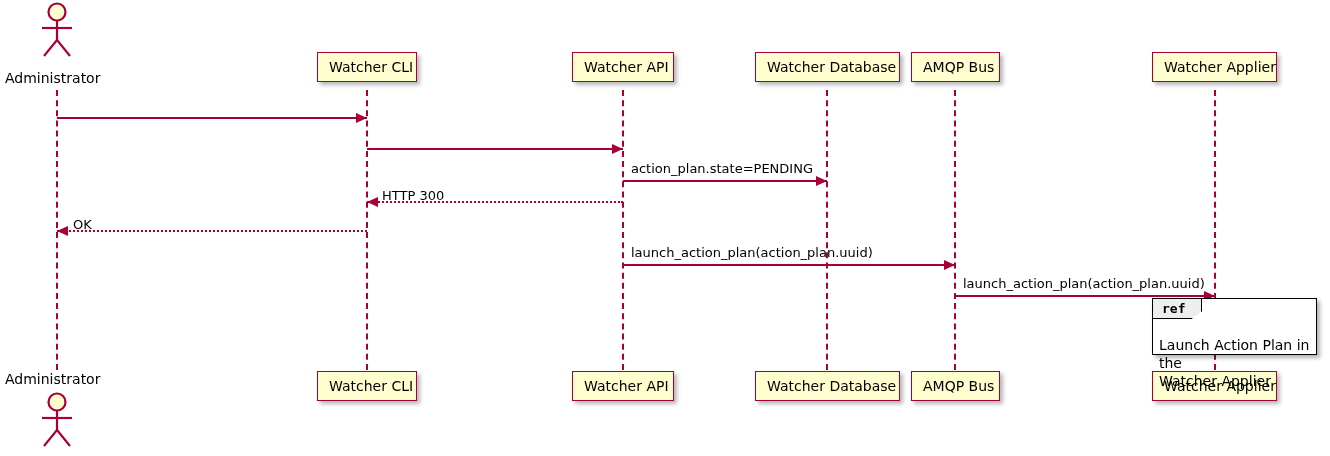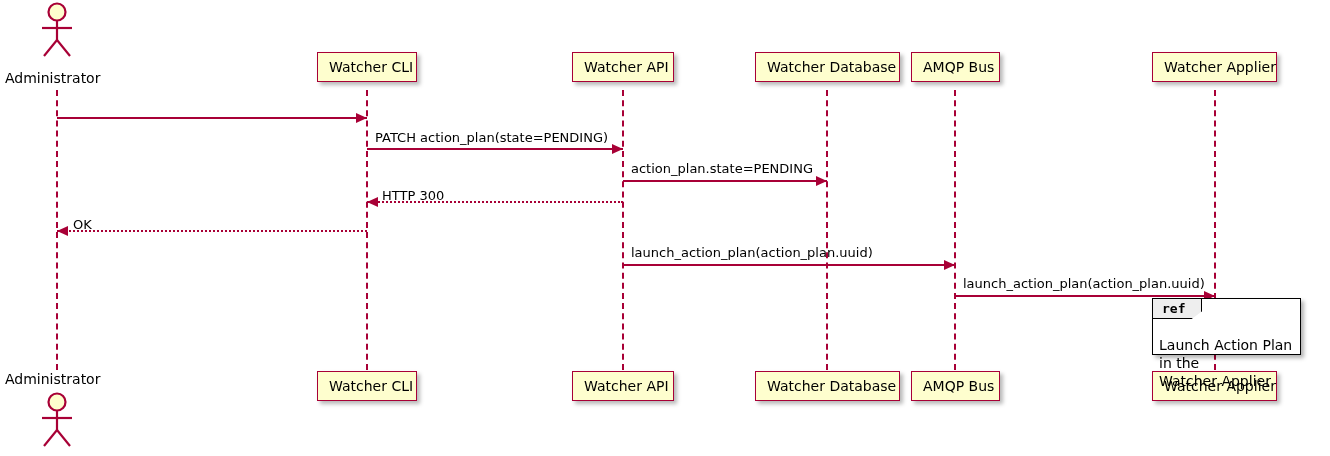--- a/index.html
+++ b/index.html
@@ -160,34 +160,33 @@
     <div class="participant" style="left: 1152px; top: 52px; width: 125px;">Watcher Applier</div>
     <div class="participant" style="left: 317px; top: 371px; width: 100px;">Watcher CLI</div>
     <div class="participant" style="left: 572px; top: 371px; width: 102px;">Watcher API</div>
     <div class="participant" style="left: 755px; top: 371px; width: 145px;">Watcher Database</div>
     <div class="participant" style="left: 911px; top: 371px; width: 89px;">AMQP Bus</div>
     <div class="participant" style="left: 1152px; top: 371px; width: 125px;">Watcher Applier</div>
     <div class="msg-line" style="left: 57px; top: 117px; width: 310px;"></div>
     <div class="arrowhead right" style="top: 113px; left: 356px;"></div>
     <div class="msg-line" style="left: 367px; top: 148px; width: 256px;"></div>
     <div class="arrowhead right" style="top: 144px; left: 612px;"></div>
-    <div class="msg-label" style="left: 375px; top: 131px;">PATCH action_plan(state=PENDING)</div>
     <div class="msg-line" style="left: 623px; top: 180px; width: 204px;"></div>
     <div class="arrowhead right" style="top: 176px; left: 816px;"></div>
     <div class="msg-label" style="left: 631px; top: 162px;">action_plan.state=PENDING</div>
     <div class="msg-line dotted" style="left: 367px; top: 201px; width: 256px;"></div>
     <div class="arrowhead left" style="top: 197px; left: 367px;"></div>
     <div class="msg-label" style="left: 382px; top: 189px;">HTTP 300</div>
     <div class="msg-line dotted" style="left: 57px; top: 230px; width: 310px;"></div>
     <div class="arrowhead left" style="top: 226px; left: 57px;"></div>
     <div class="msg-label" style="left: 73px; top: 218px;">OK</div>
     <div class="msg-line" style="left: 623px; top: 264px; width: 332px;"></div>
     <div class="arrowhead right" style="top: 260px; left: 944px;"></div>
     <div class="msg-label" style="left: 631px; top: 246px;">launch_action_plan(action_plan.uuid)</div>
     <div class="msg-line" style="left: 955px; top: 295px; width: 260px;"></div>
     <div class="arrowhead right" style="top: 291px; left: 1204px;"></div>
     <div class="msg-label" style="left: 963px; top: 277px;">launch_action_plan(action_plan.uuid)</div>
-    <div class="ref-box" style="left: 1152px; top: 298px; width: 149px; height: 57px;">
+    <div class="ref-box" style="left: 1152px; top: 298px; width: 165px; height: 57px;">
       <div class="ref-tab">ref</div>
       <div class="ref-body">Launch Action Plan in the
 Watcher Applier</div>
     </div>
   </div>
 
 </body></html>

